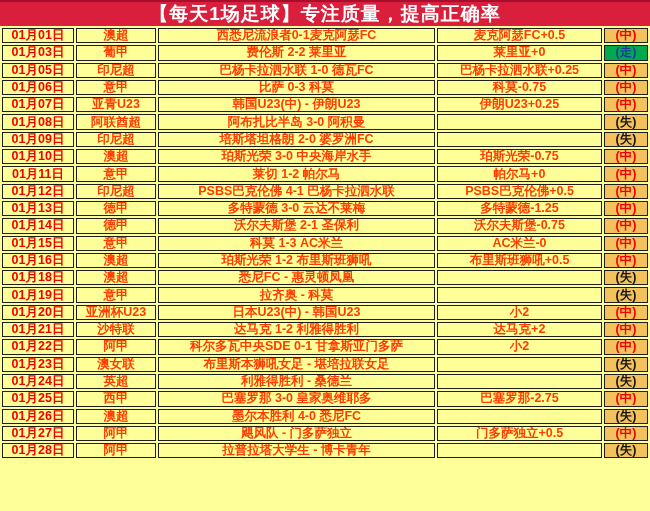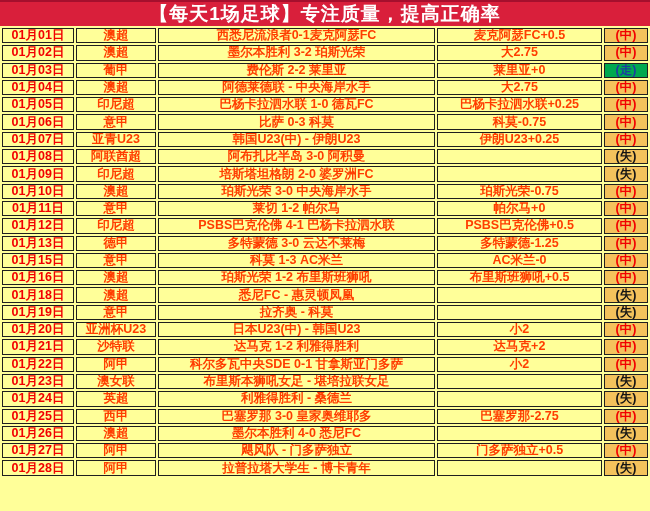--- a/index.html
+++ b/index.html
@@ -79,43 +79,29 @@
     </colgroup>
     <tbody id="rows">
   <tr>
     <td class="c-date">01月01日</td>
     <td class="c-league">澳超</td>
     <td class="c-match">西悉尼流浪者0-1麦克阿瑟FC</td>
     <td class="c-pick">麦克阿瑟FC+0.5</td>
     <td class="c-result">(中)</td>
   </tr>
 
-  <tr>
-    <td class="c-date">01月02日</td>
-    <td class="c-league">澳超</td>
-    <td class="c-match">墨尔本胜利 3-2 珀斯光荣</td>
-    <td class="c-pick">大2.75</td>
-    <td class="c-result">(中)</td>
-  </tr>
 
   <tr>
     <td class="c-date">01月03日</td>
     <td class="c-league">葡甲</td>
     <td class="c-match">费伦斯 2-2 莱里亚</td>
     <td class="c-pick">莱里亚+0</td>
     <td class="c-result push">(走)</td>
   </tr>
 
-  <tr>
-    <td class="c-date">01月04日</td>
-    <td class="c-league">澳超</td>
-    <td class="c-match">阿德莱德联 - 中央海岸水手</td>
-    <td class="c-pick">大2.75</td>
-    <td class="c-result">(中)</td>
-  </tr>
 
   <tr>
     <td class="c-date">01月05日</td>
     <td class="c-league">印尼超</td>
     <td class="c-match">巴杨卡拉泗水联 1-0 德瓦FC</td>
     <td class="c-pick">巴杨卡拉泗水联+0.25</td>
     <td class="c-result">(中)</td>
   </tr>
 
   <tr>
@@ -175,20 +161,27 @@
   </tr>
 
   <tr>
     <td class="c-date">01月13日</td>
     <td class="c-league">德甲</td>
     <td class="c-match">多特蒙德 3-0 云达不莱梅</td>
     <td class="c-pick">多特蒙德-1.25</td>
     <td class="c-result">(中)</td>
   </tr>
 
+  <tr>
+    <td class="c-date">01月14日</td>
+    <td class="c-league">德甲</td>
+    <td class="c-match">沃尔夫斯堡 2-1 圣保利</td>
+    <td class="c-pick">沃尔夫斯堡-0.75</td>
+    <td class="c-result">(中)</td>
+  </tr>
 
   <tr>
     <td class="c-date">01月15日</td>
     <td class="c-league">意甲</td>
     <td class="c-match">科莫 1-3 AC米兰</td>
     <td class="c-pick">AC米兰-0</td>
     <td class="c-result">(中)</td>
   </tr>
 
   <tr>

